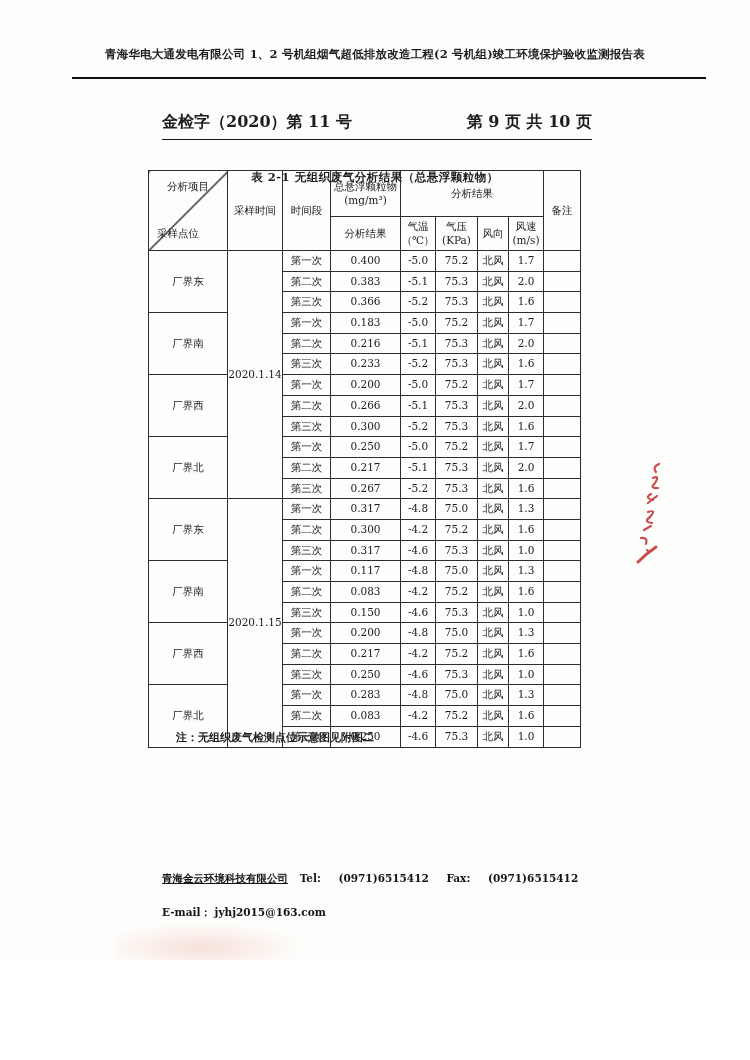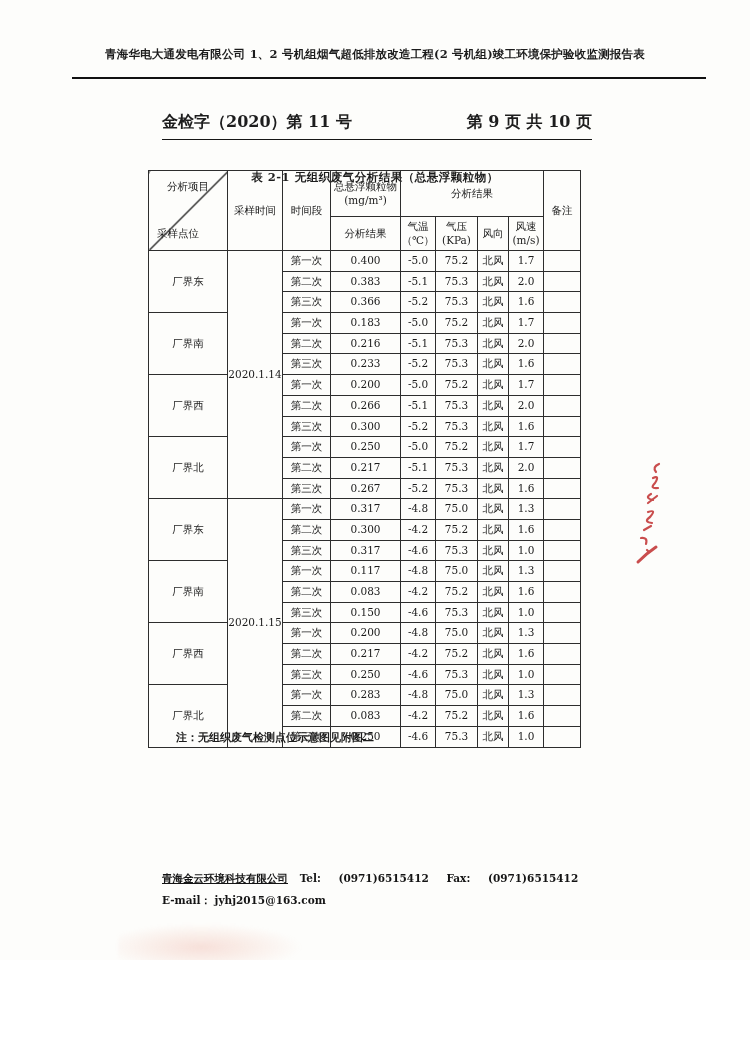--- a/index.html
+++ b/index.html
@@ -44,21 +44,21 @@
   .diag .db{position:absolute;bottom:9px;left:8px;white-space:nowrap;font-family:Liberation Serif, serif;}
   .note-line{position:absolute;left:176px;top:730px;font-size:11px;font-weight:700;}
   .red-note{position:absolute;left:626px;top:458px;width:46px;height:128px;}
   .smudge{
     position:absolute;left:118px;top:923px;width:185px;height:44px;
     background:radial-gradient(ellipse at 45% 55%, rgba(234,158,138,.30), rgba(234,158,138,0) 70%);
     filter:blur(1.5px);
   }
   .footer{position:absolute;left:162px;top:872px;font-size:10.5px;font-weight:700;color:#141414;}
   .footer .company{text-decoration:underline;margin-top:7px;}
-  .footer .l2{margin-top:8px;}
+  .footer .l2{margin-top:20px;}
   .footer .gap{display:inline-block;width:14px;}
   .footer .gap-s{display:inline-block;width:8px;}
   .pageno{position:absolute;top:977px;left:0;width:100%;text-align:right;font-size:12px;color:#222;}
 </style>
 </head>
 <body>
 
 <div class="page">
 
   <div class="header-title">青海华电大通发电有限公司 1、2 号机组烟气超低排放改造工程(2 号机组)竣工环境保护验收监测报告表</div>

